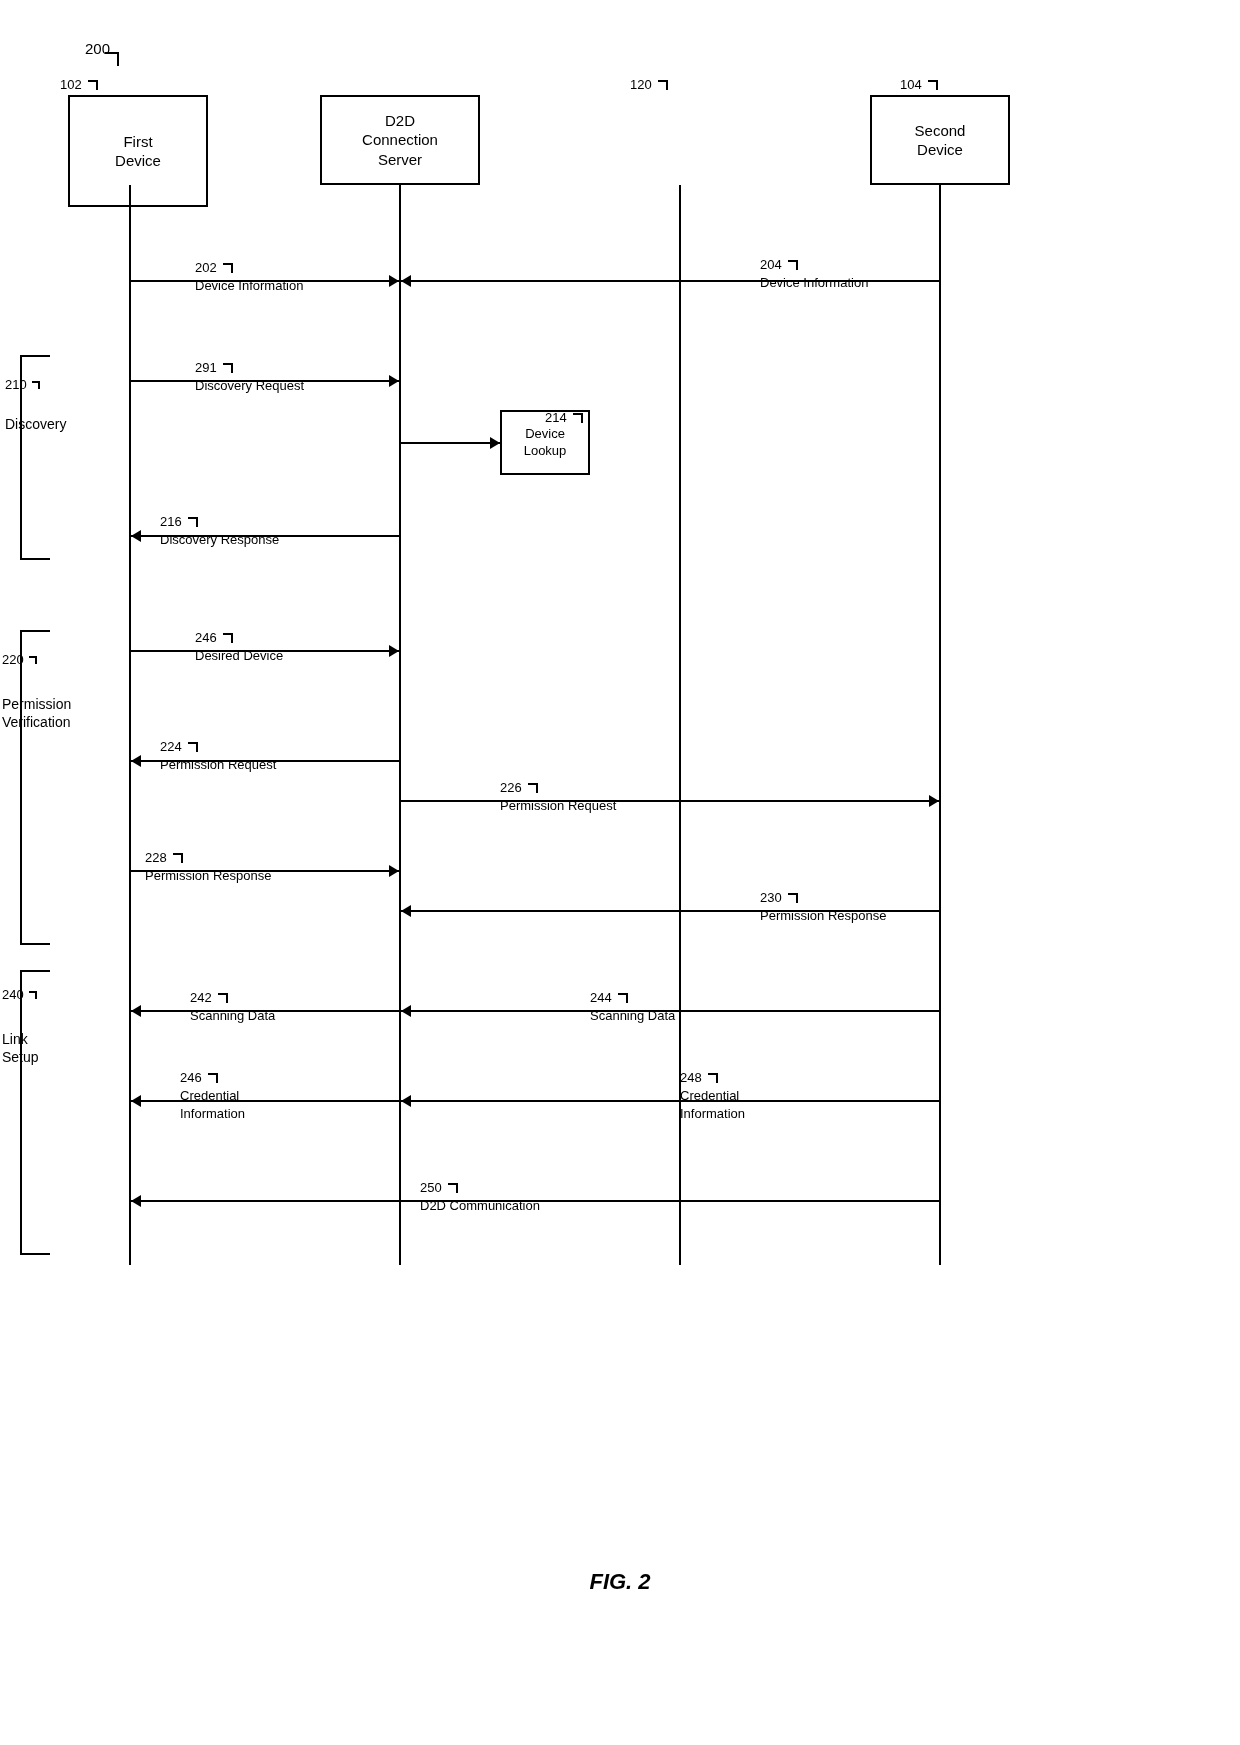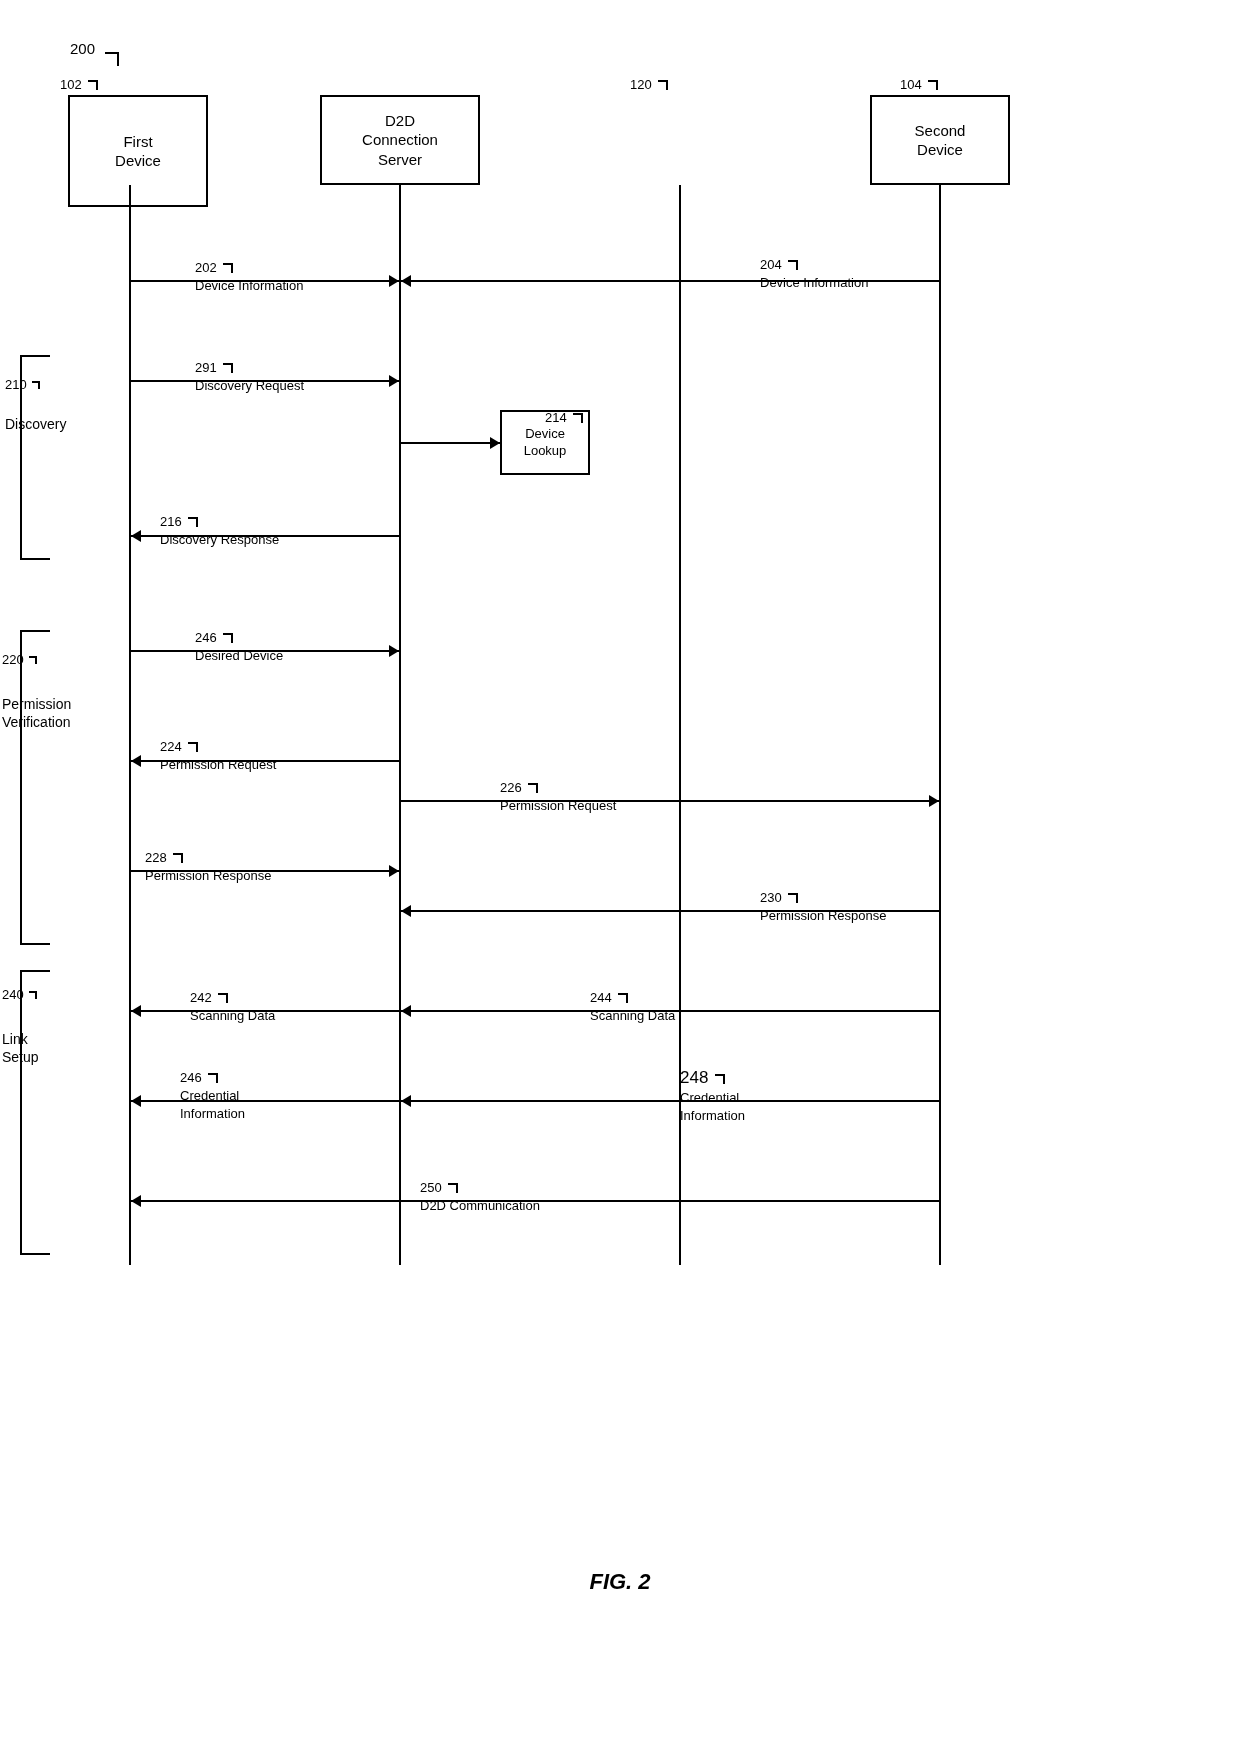--- a/index.html
+++ b/index.html
@@ -32,21 +32,21 @@
     .corner-ref {
       position: absolute;
       font-size: 15px;
     }
   </style>
 </head>
 <body>
 
 <div class="diagram-container">
 
-  <span class="corner-ref" style="top:40px; left:70px;">200</span>
+  <span class="corner-ref" style="top:40px; left:85px;">200</span>
 
   <div style="position:absolute; top:52px; left:105px; border-top:2px solid #000; border-right:2px solid #000; width:14px; height:14px;"></div>
 
   <div style="position:absolute; top:75px; left:60px;">
     <span style="font-size:13px;">102</span>
     <div style="border-top:2px solid #000; border-right:2px solid #000; width:10px; height:10px; display:inline-block; vertical-align:middle; margin-left:2px;"></div>
   </div>
   <div class="node-box" style="top:95px; left:68px; width:140px; height:112px;">
     <span>First<br>Device</span>
   </div>
@@ -198,21 +198,21 @@
     <span style="font-size:13px;">246</span>
     <div style="border-top:2px solid #000; border-right:2px solid #000; width:10px; height:10px; display:inline-block; vertical-align:middle; margin-left:2px;"></div>
     <br><span style="font-size:13px;">Credential</span>
     <br><span style="font-size:13px;">Information</span>
   </div>
 
   <div style="position:absolute; top:1100px; left:401px; width:538px; height:2px; background:#000;">
     <div style="position:absolute; left:0; top:-5px; border-top:6px solid transparent; border-bottom:6px solid transparent; border-right:10px solid #000;"></div>
   </div>
   <div style="position:absolute; top:1068px; left:680px;">
-    <span style="font-size:17px;">248</span>
+    <span style="font-size:13px;">248</span>
     <div style="border-top:2px solid #000; border-right:2px solid #000; width:10px; height:10px; display:inline-block; vertical-align:middle; margin-left:2px;"></div>
     <br><span style="font-size:13px;">Credential</span>
     <br><span style="font-size:13px;">Information</span>
   </div>
 
   <div style="position:absolute; top:1200px; left:131px; width:808px; height:2px; background:#000;">
     <div style="position:absolute; left:0; top:-5px; border-top:6px solid transparent; border-bottom:6px solid transparent; border-right:10px solid #000;"></div>
   </div>
   <div style="position:absolute; top:1178px; left:420px;">
     <span style="font-size:13px;">250</span>

